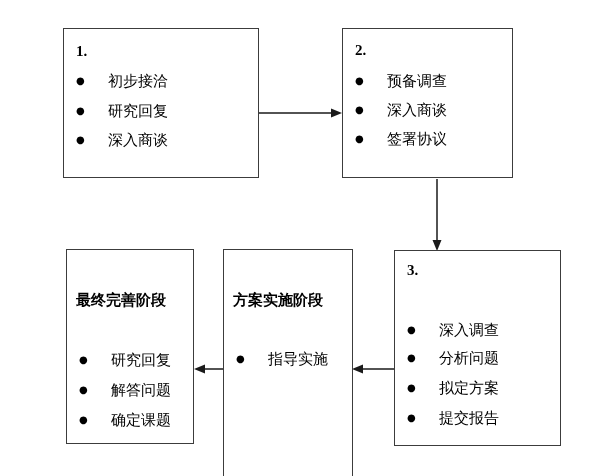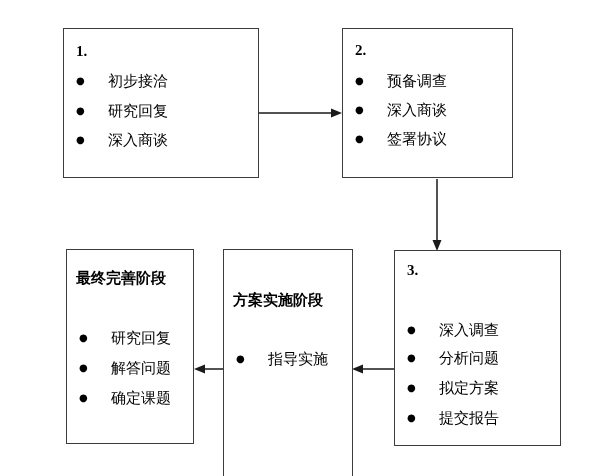--- a/index.html
+++ b/index.html
@@ -66,21 +66,21 @@
   .box2 .r1 { margin-top: 15px; }
   .box2 .r2 { margin-top: 13px; }
   .box2 .r3 { margin-top: 13px; }
   .box3 .r0 { margin-top: 11px; }
   .box3 .r1 { margin-top: 44px; }
   .box3 .r2 { margin-top: 12px; }
   .box3 .r3 { margin-top: 14px; }
   .box3 .r4 { margin-top: 14px; }
   .box4 .r0 { margin-top: 42px; }
   .box4 .r1 { margin-top: 43px; }
-  .box5 .r0 { margin-top: 20px; }
+  .box5 .r0 { margin-top: 42px; }
   .box5 .r1 { margin-top: 44px; }
   .box5 .r2 { margin-top: 14px; }
   .box5 .r3 { margin-top: 14px; }
 </style>
 </head>
 <body>
 
 <div id="canvas">
 
   <svg id="arrows" width="600" height="476" viewBox="0 0 600 476">

